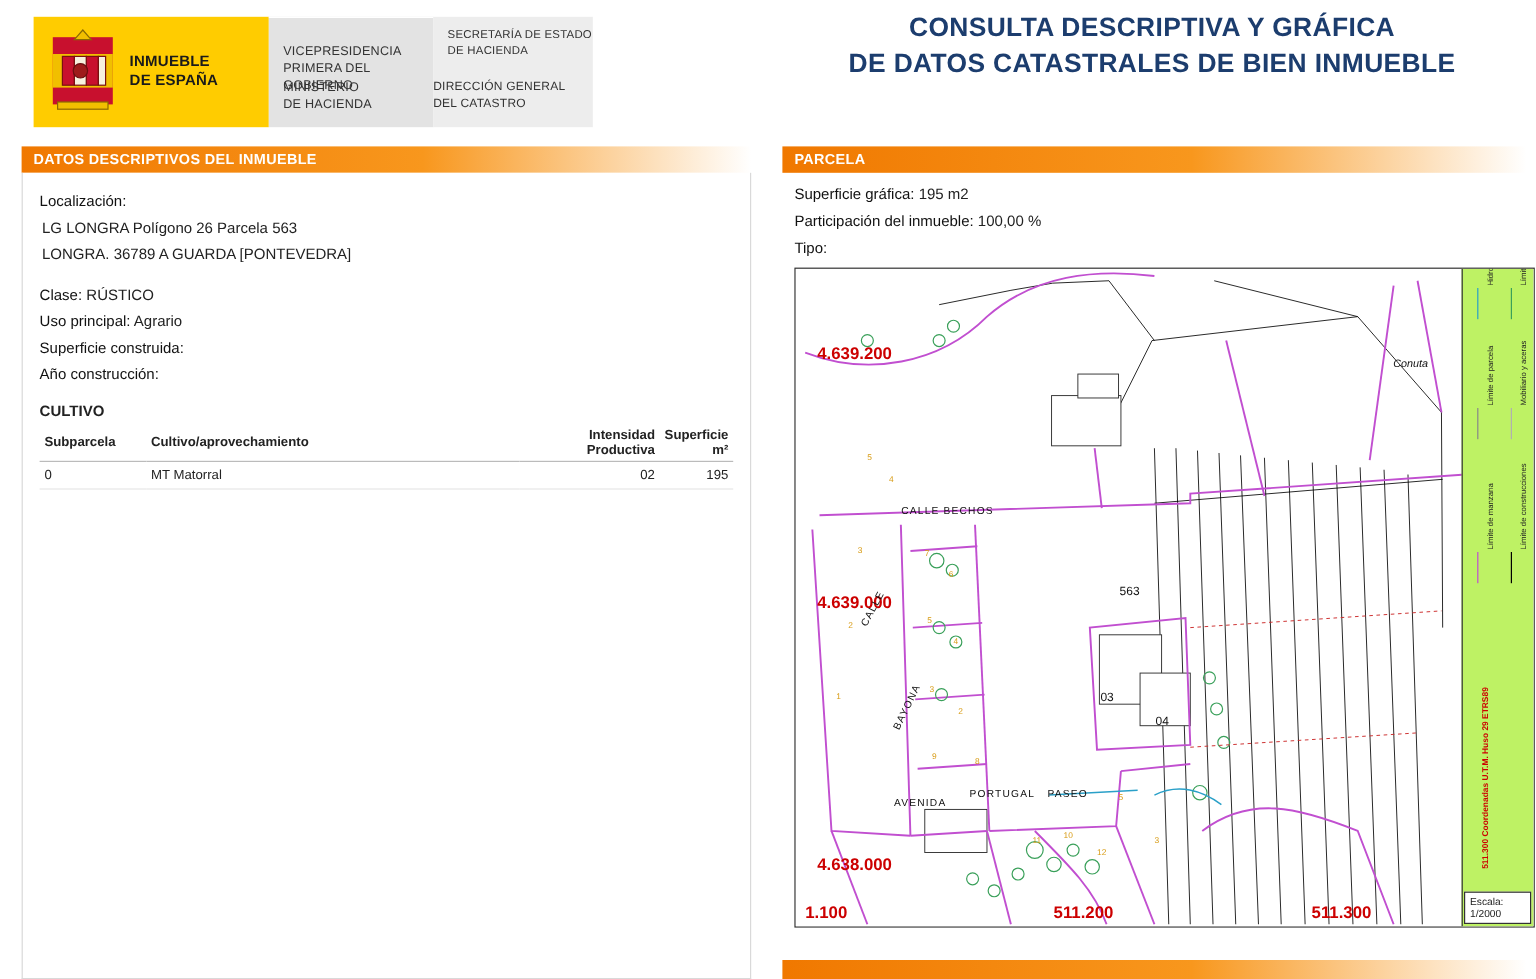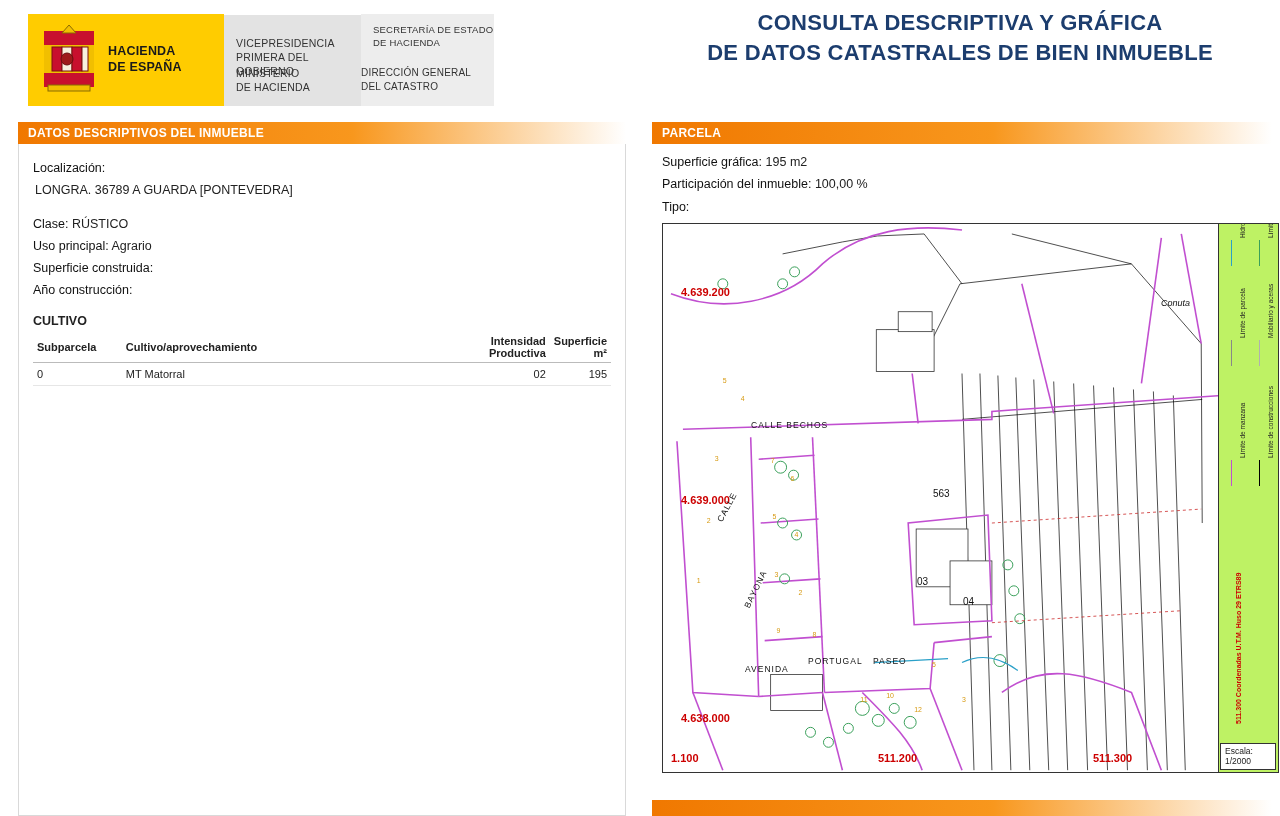--- a/index.html
+++ b/index.html
@@ -143,21 +143,21 @@
   }
   .leg-dash {
     position:absolute; width:0; height:26px; border-left:1.6px solid #000;
   }
   .escala {
     position:absolute; right:2px; bottom:2px; border:1px solid #333;
     background:#fff; font-size:8.5px; padding:2px 4px; line-height:1.25;
     width:56px;
   }
   .mapcoord {
-    position:absolute; font-size:11px; color:#cc0000; font-weight:bold;
+    position:absolute; font-size:14px; color:#cc0000; font-weight:bold;
   }
   .maplabel { position:absolute; font-size:8px; color:#111; }
   .maplabel.big { font-size:10px; }
   .maplabel.street { font-size:8.5px; letter-spacing:1px; color:#111; }
   .maplabel.italic { font-style:italic; font-size:9px; }
 
   .bottom-banner {
     position:absolute; left:652px; top:800px; width:620px; height:16px;
     background:linear-gradient(to right,#F07800 0%, #F8971D 55%, #FFFFFF 100%);
   }
@@ -178,21 +178,21 @@
             <rect x="24" y="26" width="10" height="24" fill="#f7f1de" stroke="#7a1010" stroke-width="1"></rect>
             <rect x="34" y="26" width="10" height="24" fill="#c8102e" stroke="#7a1010" stroke-width="1"></rect>
             <rect x="44" y="26" width="6" height="24" fill="#f7f1de" stroke="#7a1010" stroke-width="1"></rect>
             <circle cx="29" cy="38" r="6" fill="#9e1b1b" stroke="#6a0f0f"></circle>
           </g>
           <path d="M31 4 L38 12 L24 12 Z" fill="#f1bf00" stroke="#8a6a00"></path>
           <rect x="10" y="64" width="42" height="6" fill="#f1bf00" stroke="#8a6a00"></rect>
         </svg>
       </div>
       <div class="gob-text">
-        <div>HACIENDA</div>
+        <div>INMUEBLE</div>
         <div>DE ESPAÑA</div>
       </div>
     </div>
     <div class="gob-grey">
       <div class="grey-line"></div>
       <div class="vice" style="white-space:pre-line;">VICEPRESIDENCIA
 PRIMERA DEL GOBIERNO</div>
       <div class="mini" style="white-space:pre-line;">MINISTERIO
 DE HACIENDA</div>
     </div>
@@ -210,20 +210,21 @@
     <div class="t2">DE DATOS CATASTRALES DE BIEN INMUEBLE</div>
   </div>
 
 </div>
 
 <div class="left">
   <div class="banner">DATOS DESCRIPTIVOS DEL INMUEBLE</div>
   <div class="left-body">
 
     <div class="row lbl">Localización:</div>
+    <div class="row indent val">LG LONGRA  Polígono 26 Parcela 563</div>
     <div class="row indent val">LONGRA. 36789 A GUARDA [PONTEVEDRA]</div>
 
     <div class="gap"></div>
 
     <div class="row">
       <span class="lbl">Clase:</span>
       <span class="val">RÚSTICO</span>
     </div>
     <div class="row">
       <span class="lbl">Uso principal:</span>

